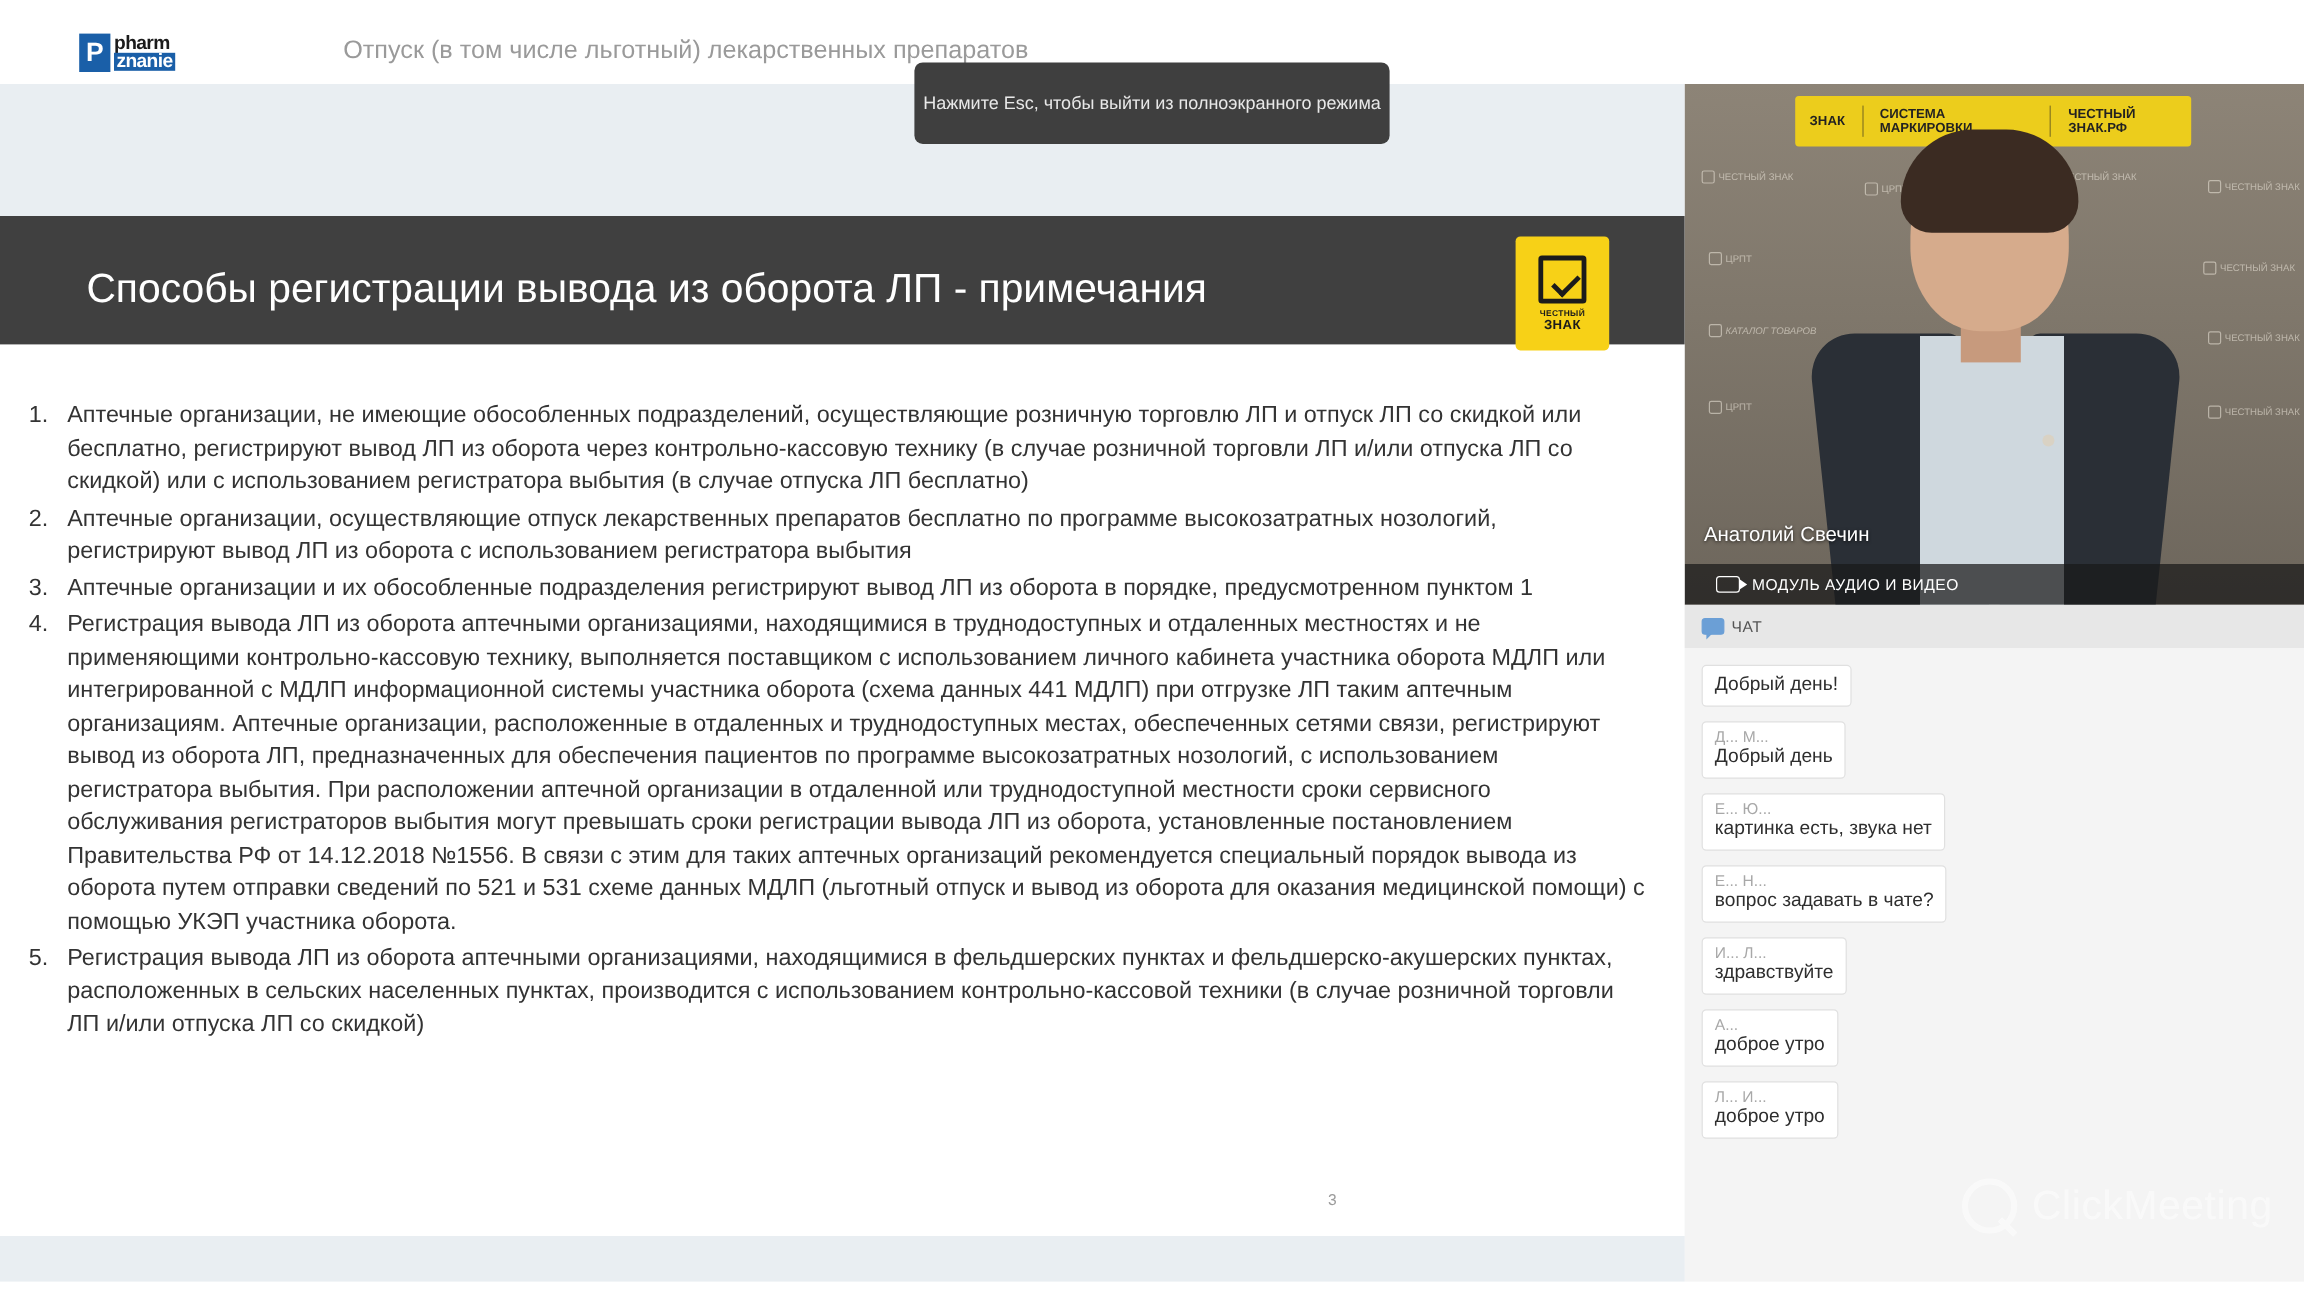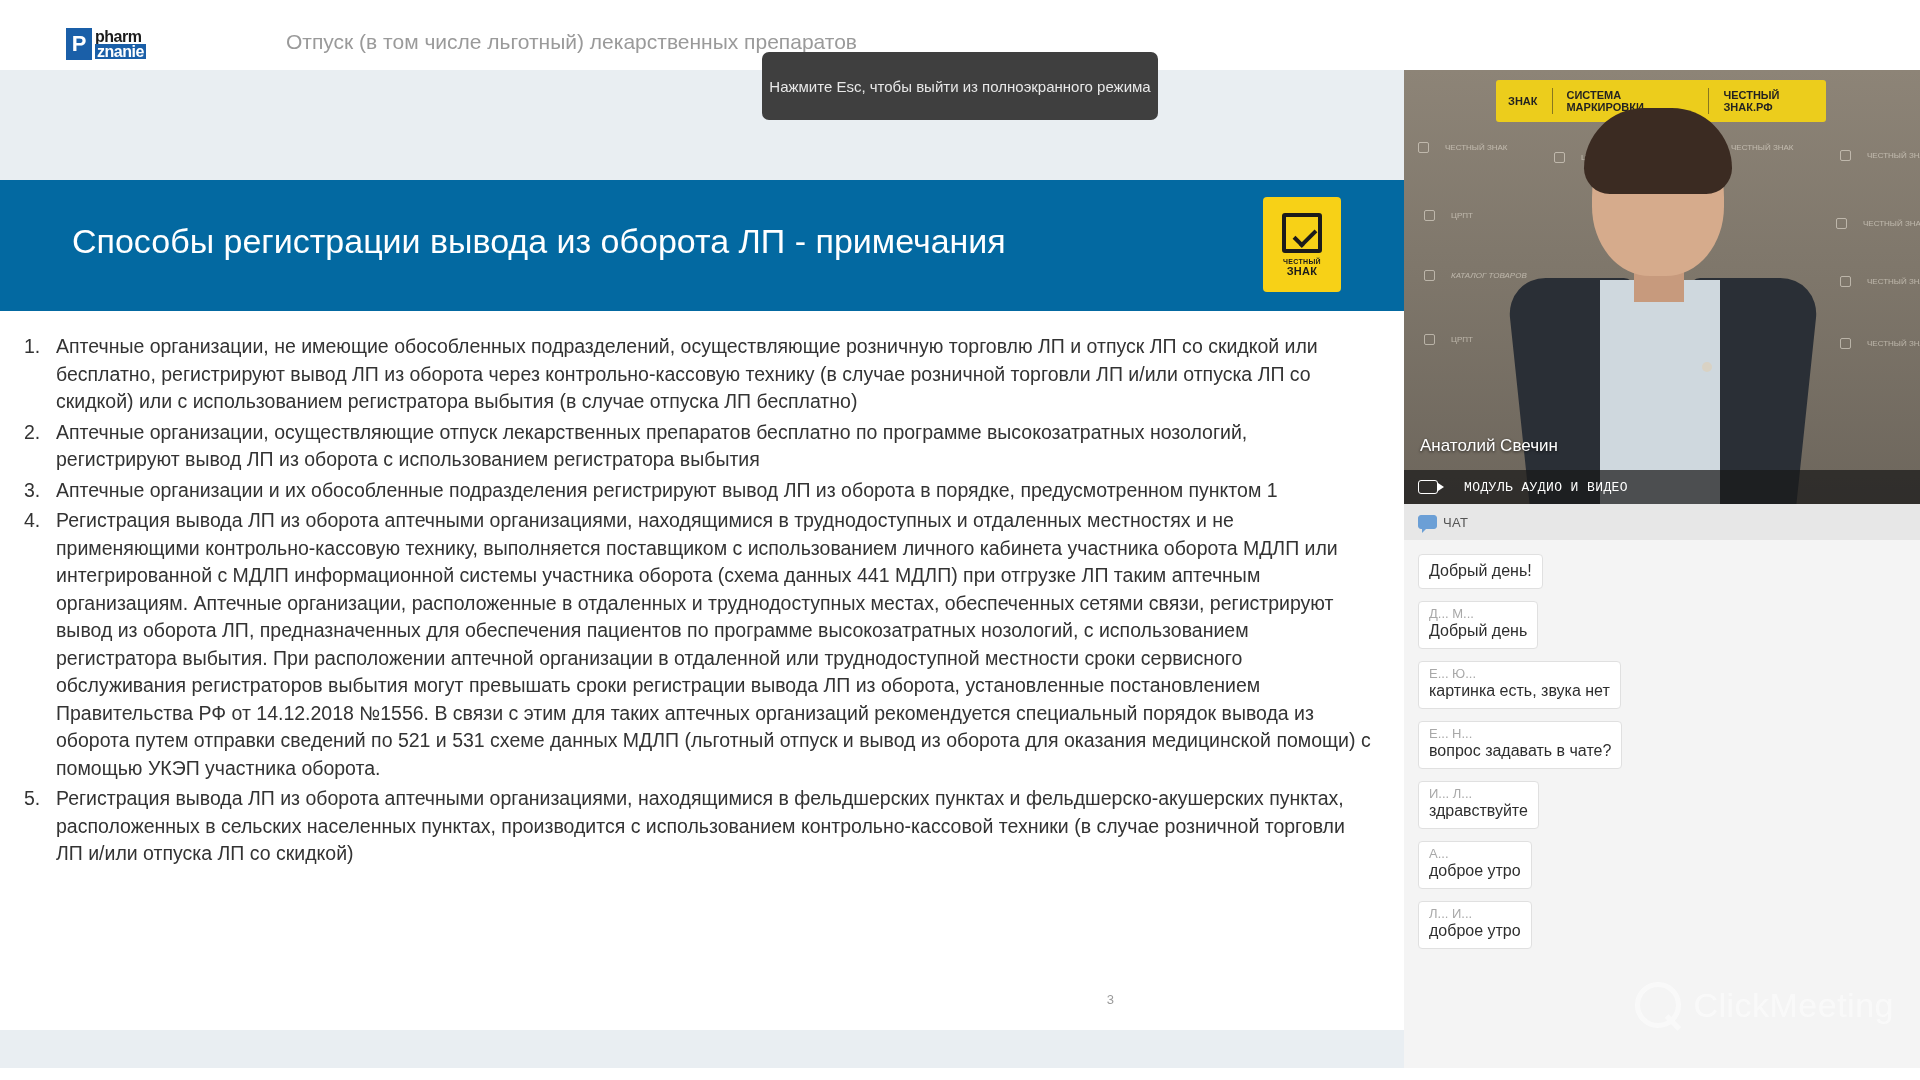--- a/index.html
+++ b/index.html
@@ -101,22 +101,22 @@
   .slide {
     position: absolute;
     left: 0; top: 110px;
     width: 1404px; height: 850px;
     background: #ffffff;
   }
 
   .slide-header {
     position: absolute;
     left: 0; top: 0;
-    width: 1404px; height: 131px;
-    background: #0369a1;
+    width: 1404px; height: 107px;
+    background: #404040;
   }
   .slide-title {
     position: absolute;
     left: 72px; top: 42px;
     font-size: 34px;
     color: #ffffff;
     font-weight: normal;
   }
 
   .zn-badge {
@@ -223,21 +223,21 @@
     left: 0; top: 60px;
     width: 516px; height: 300px;
     opacity: .55;
   }
   .wt {
     position: absolute;
     color: #efe9dd;
     font-size: 8px;
     display: flex;
     align-items: center;
-    gap: 16px;
+    gap: 3px;
     white-space: nowrap;
   }
   .wt i {
     display: inline-block;
     width: 11px; height: 11px;
     border: 1px solid #efe9dd;
     border-radius: 2px;
   }
 
   .video .person {
@@ -303,24 +303,23 @@
     text-shadow: 0 1px 3px rgba(0,0,0,.7);
   }
 
   .av-bar {
     position: absolute;
     left: 0; top: 400px;
     width: 516px; height: 34px;
     background: rgba(25,25,25,.72);
     display: flex;
     align-items: center;
-    padding-left: 14px;
-    gap: 26px;
+    padding-left: 26px;
+    gap: 10px;
     color: #ffffff;
-    font-family: Liberation Mono, monospace;
   }
   .av-bar .label {
     font-size: 13px;
     letter-spacing: .4px;
   }
   .cam-icon {
     width: 20px; height: 14px;
     border: 1.6px solid #ffffff;
     border-radius: 3px;
     position: relative;

